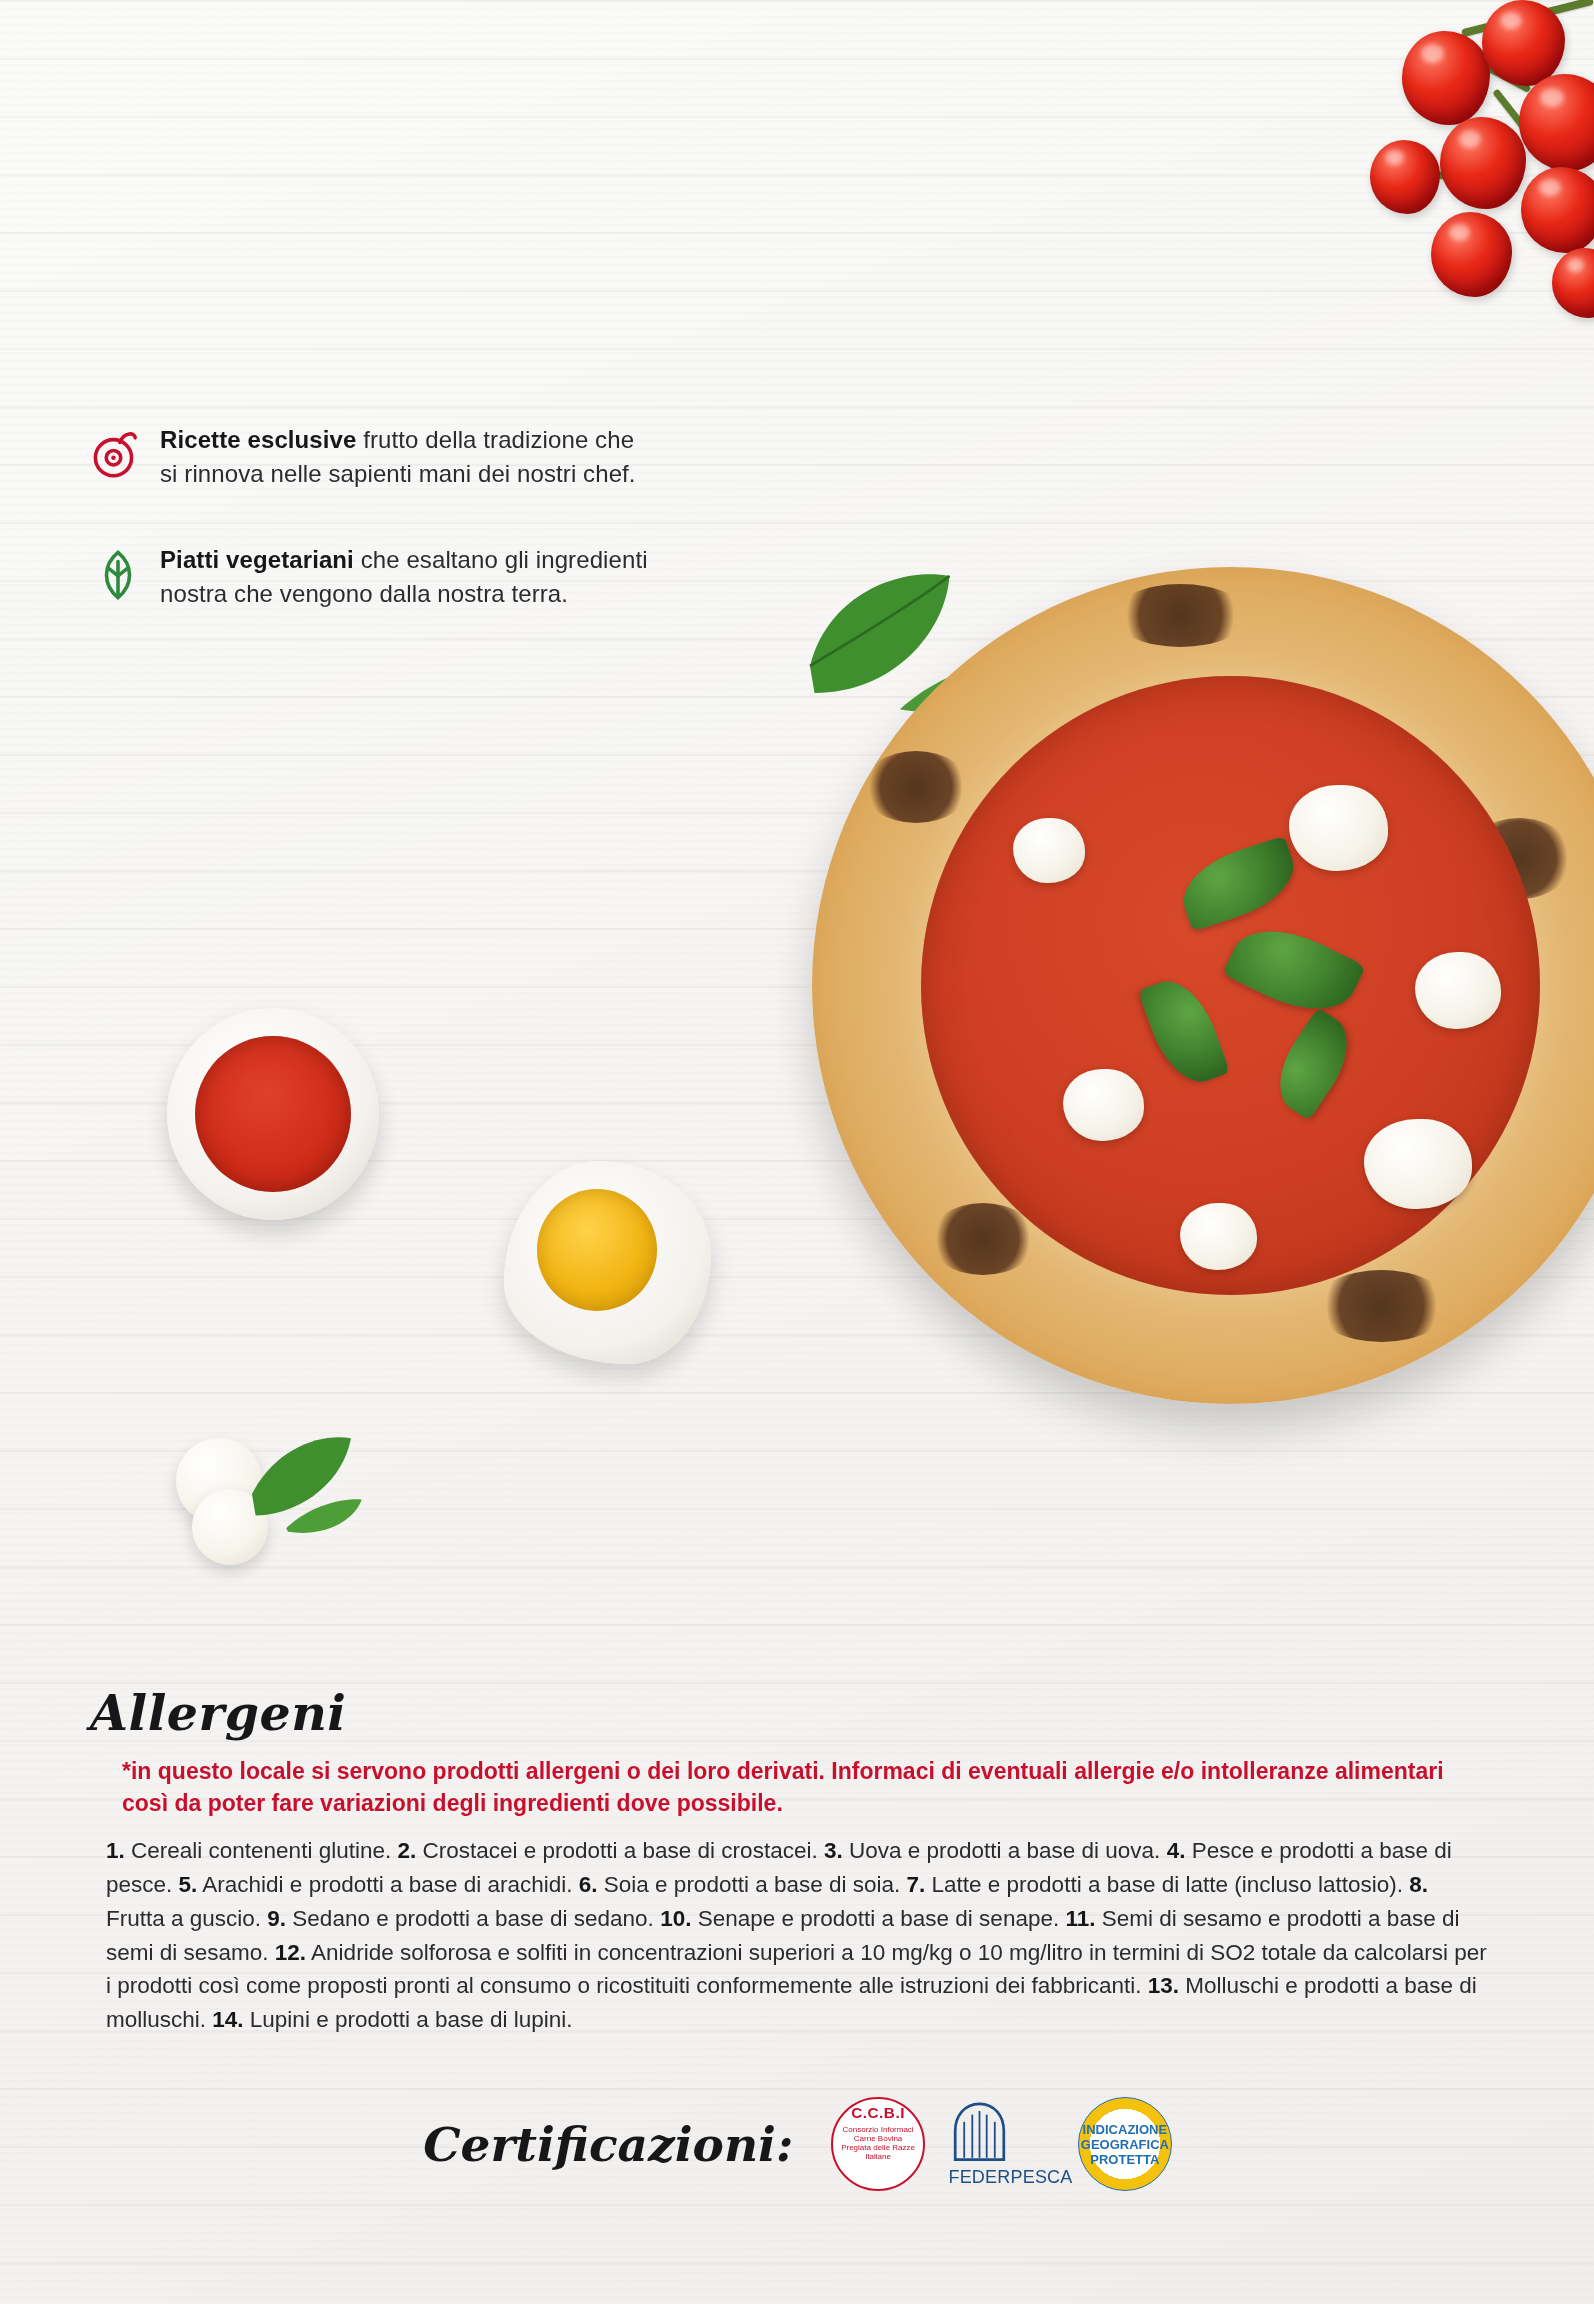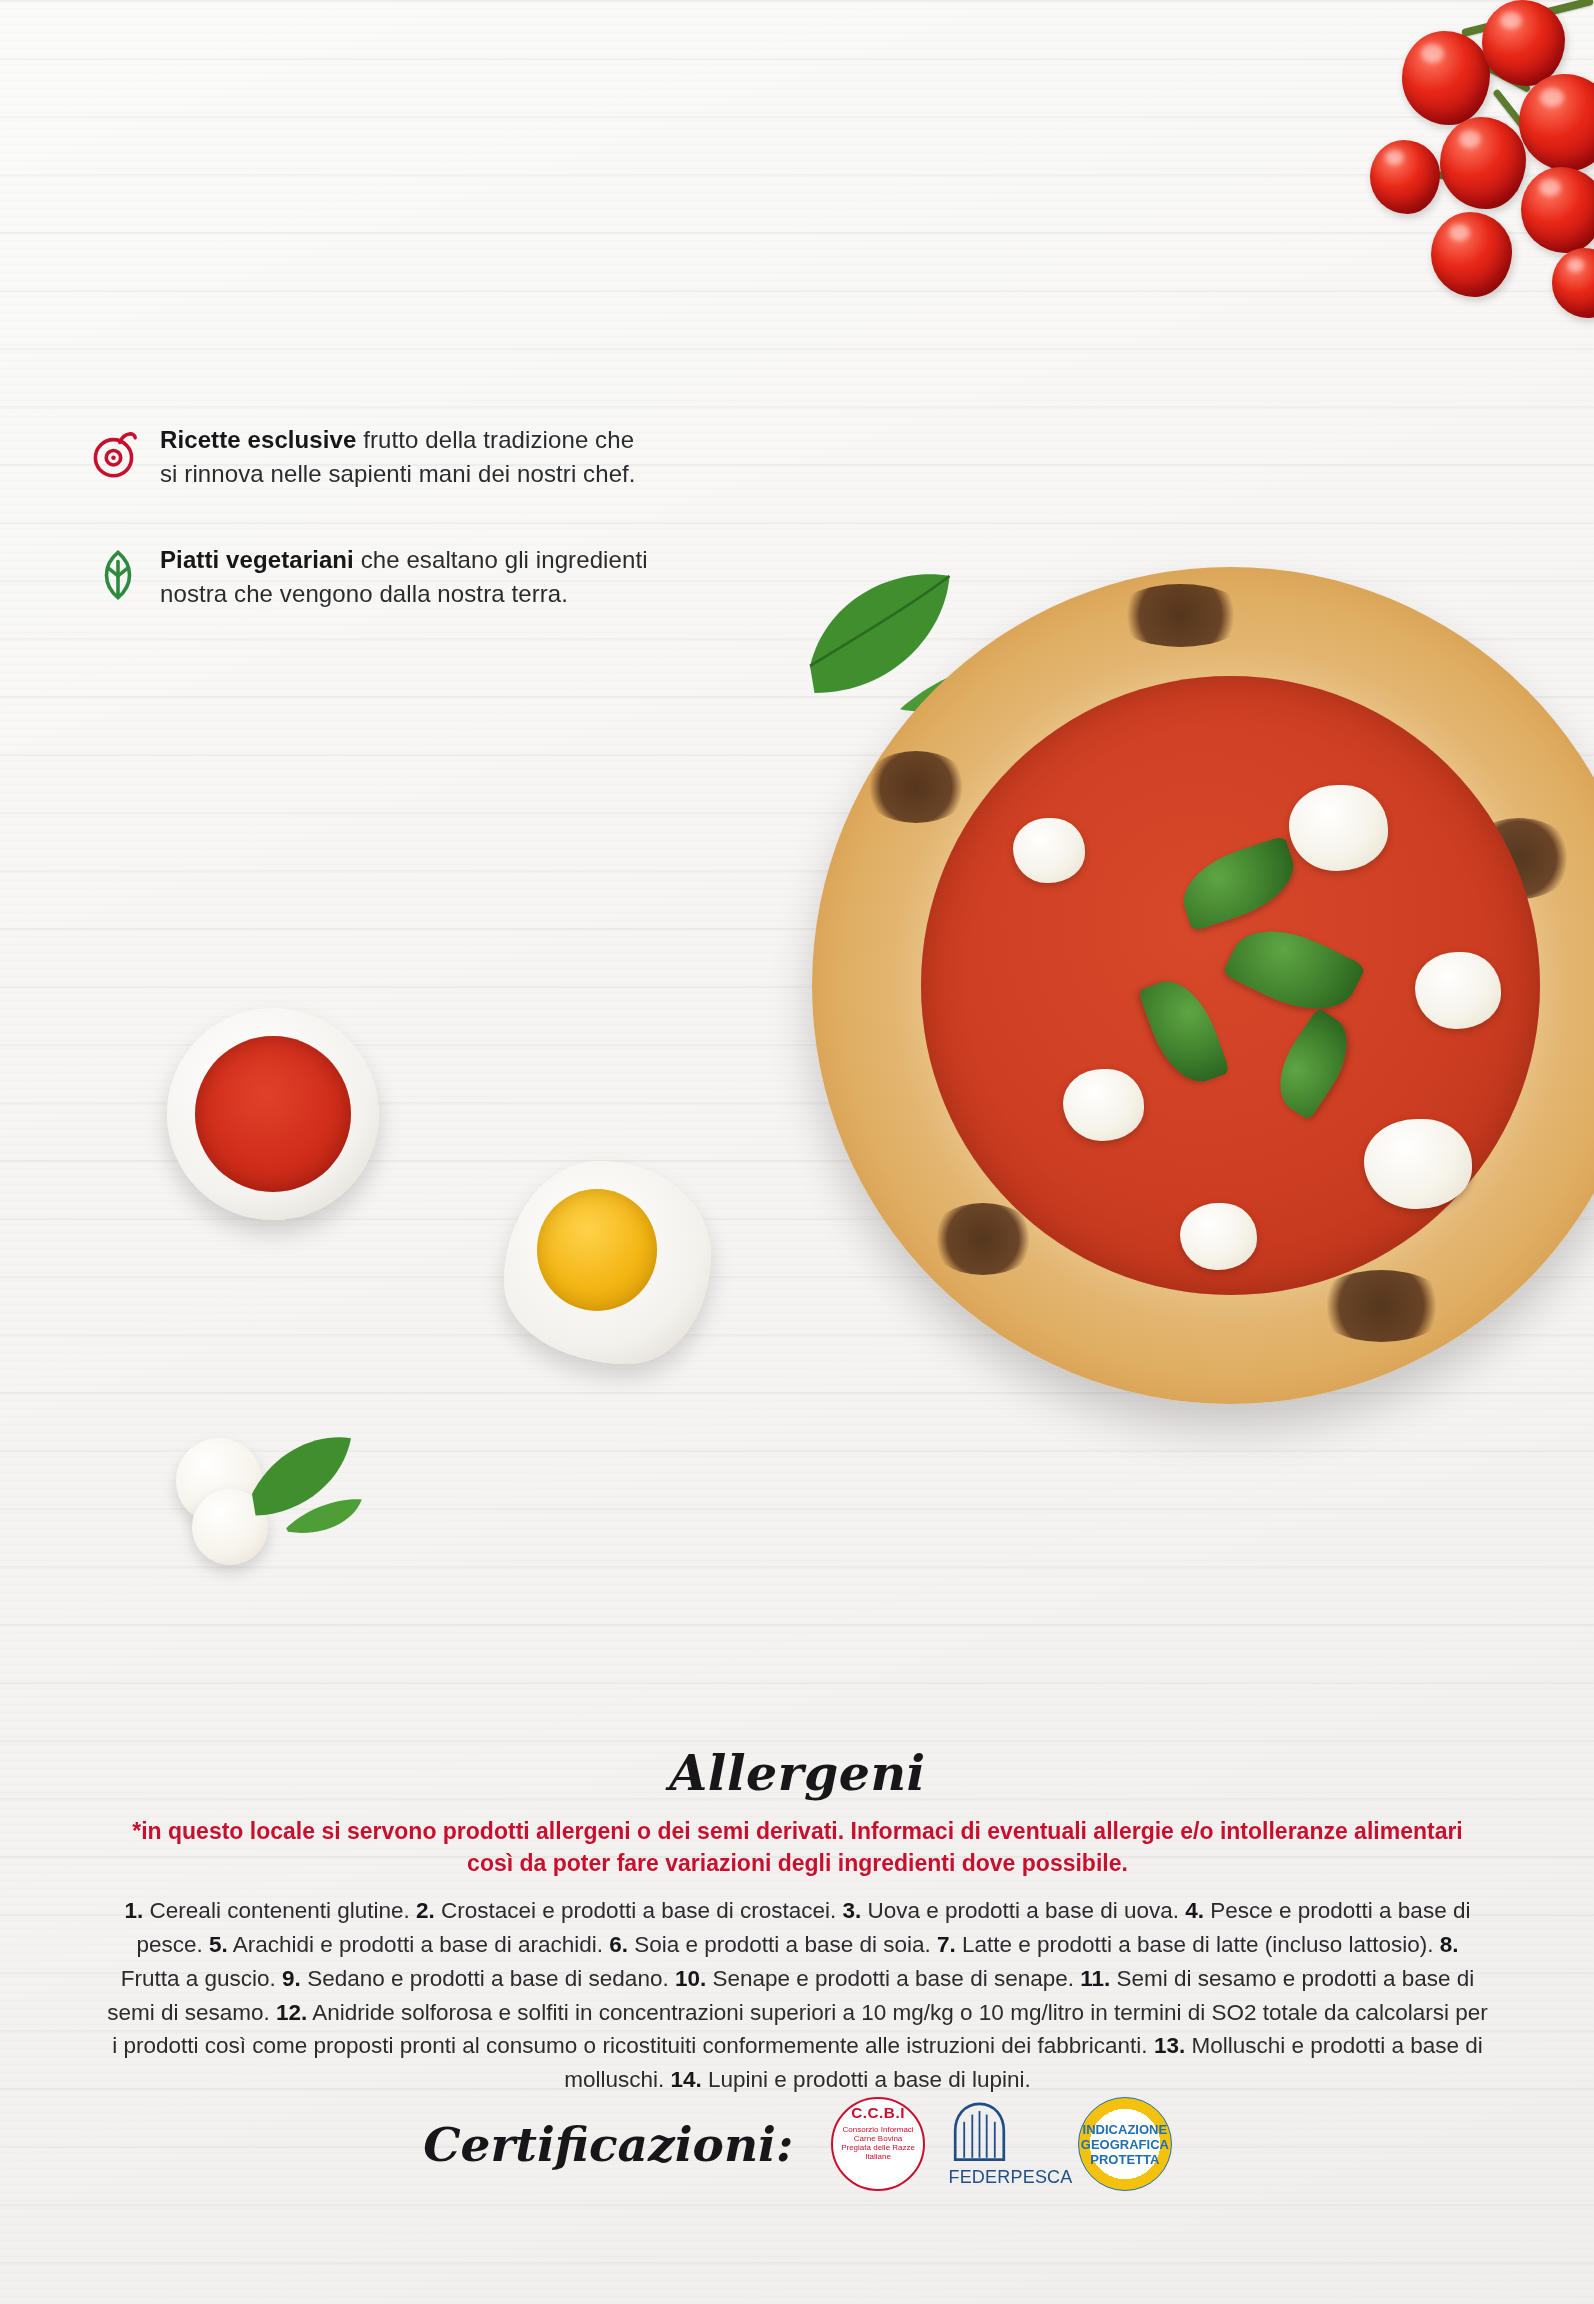--- a/index.html
+++ b/index.html
@@ -242,23 +242,23 @@
     position: absolute;
     border-radius: 50%;
     background: radial-gradient(circle at 36% 30%, #ffffff 0%, #f7f4ec 58%, #e3ddd0 100%);
     box-shadow: 0 7.2px 14.4px rgba(0,0,0,0.15);
   }
 
   
   .allergeni {
     position: absolute;
     left: 90px;
-    top: 1744px;
+    top: 1684px;
     width: 1415px;
-    text-align: center;
+    text-align: left;
   }
   .allergeni h2 {
     margin: 0 0 12.6px 0;
     font-family: "DejaVu Serif", serif;
     font-style: italic;
     font-weight: 700;
     font-size: 49px;
     color: #17171a;
     letter-spacing: 0.5px;
   }
@@ -445,21 +445,21 @@
     <div class="mball" style="left:0px;   top:16px; width:86px; height:86px;"></div>
     <div class="mball" style="left:16px;  top:67px; width:76px; height:76px;"></div>
     <svg style="position:absolute; left:67px; top:0;" width="135" height="117" viewBox="0 0 150 130" aria-hidden="true">
       <path d="M10 80 C35 30, 85 12, 120 18 C112 62, 70 102, 14 104 Z" fill="#3f8f2e"></path>
       <path d="M48 118 C70 96, 106 84, 132 86 C122 112, 88 128, 50 122 Z" fill="#4e9e38"></path>
     </svg>
   </div>
 
   <div class="allergeni">
     <h2>Allergeni</h2>
-    <div class="warn">*in questo locale si servono prodotti allergeni o dei semi derivati. Informaci di eventuali allergie e/o intolleranze alimentari così da poter fare variazioni degli ingredienti dove possibile.</div>
+    <div class="warn">*in questo locale si servono prodotti allergeni o dei loro derivati. Informaci di eventuali allergie e/o intolleranze alimentari così da poter fare variazioni degli ingredienti dove possibile.</div>
     <div class="list"><b>1.</b><span> Cereali contenenti glutine. </span><b>2.</b><span> Crostacei e prodotti a base di crostacei. </span><b>3.</b><span> Uova e prodotti a base di uova. </span><b>4.</b><span> Pesce e prodotti a base di pesce. </span><b>5.</b><span> Arachidi e prodotti a base di arachidi. </span><b>6.</b><span> Soia e prodotti a base di soia. </span><b>7.</b><span> Latte e prodotti a base di latte (incluso lattosio). </span><b>8.</b><span> Frutta a guscio. </span><b>9.</b><span> Sedano e prodotti a base di sedano. </span><b>10.</b><span> Senape e prodotti a base di senape. </span><b>11.</b><span> Semi di sesamo e prodotti a base di semi di sesamo. </span><b>12.</b><span> Anidride solforosa e solfiti in concentrazioni superiori a 10 mg/kg o 10 mg/litro in termini di SO2 totale da calcolarsi per i prodotti così come proposti pronti al consumo o ricostituiti conformemente alle istruzioni dei fabbricanti. </span><b>13.</b><span> Molluschi e prodotti a base di molluschi. </span><b>14.</b><span> Lupini e prodotti a base di lupini.</span></div>
   </div>
 
   <div class="certs">
     <div class="cert-title">Certificazioni:</div>
 
     <div class="badge">
       <div class="badge-ccbi">
         <div class="bt">C.C.B.I</div>
         <div>Consorzio Informaci Carne Bovina Pregiata delle Razze Italiane</div>

